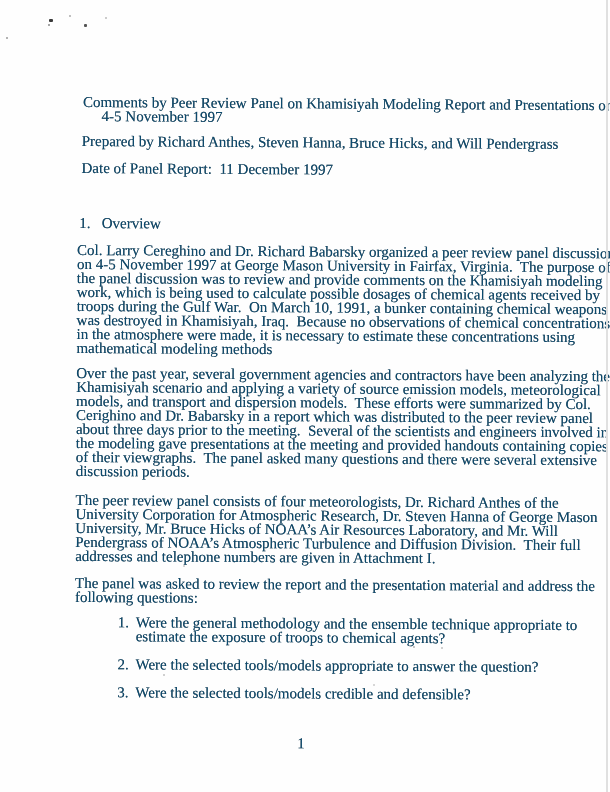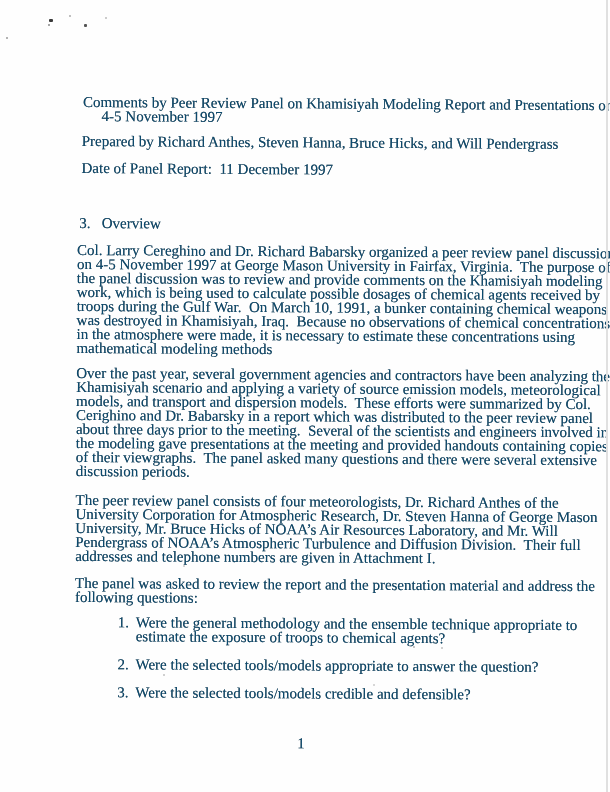--- a/index.html
+++ b/index.html
@@ -69,21 +69,21 @@
 <div class="page">
   <div class="content">
 
     <div class="block title-block">Comments by Peer Review Panel on Khamisiyah Modeling Report and Presentations on
      4-5 November 1997</div>
 
     <div class="block prepared-line">Prepared by Richard Anthes, Steven Hanna, Bruce Hicks, and Will Pendergrass</div>
 
     <div class="block date-line">Date of Panel Report:  11 December 1997</div>
 
-    <div class="block section-heading">3.   Overview</div>
+    <div class="block section-heading">1.   Overview</div>
 
     <div class="block para-1">Col. Larry Cereghino and Dr. Richard Babarsky organized a peer review panel discussion
 on 4-5 November 1997 at George Mason University in Fairfax, Virginia.  The purpose of
 the panel discussion was to review and provide comments on the Khamisiyah modeling
 work, which is being used to calculate possible dosages of chemical agents received by
 troops during the Gulf War.  On March 10, 1991, a bunker containing chemical weapons
 was destroyed in Khamisiyah, Iraq.  Because no observations of chemical concentrations
 in the atmosphere were made, it is necessary to estimate these concentrations using
 mathematical modeling methods</div>
 

